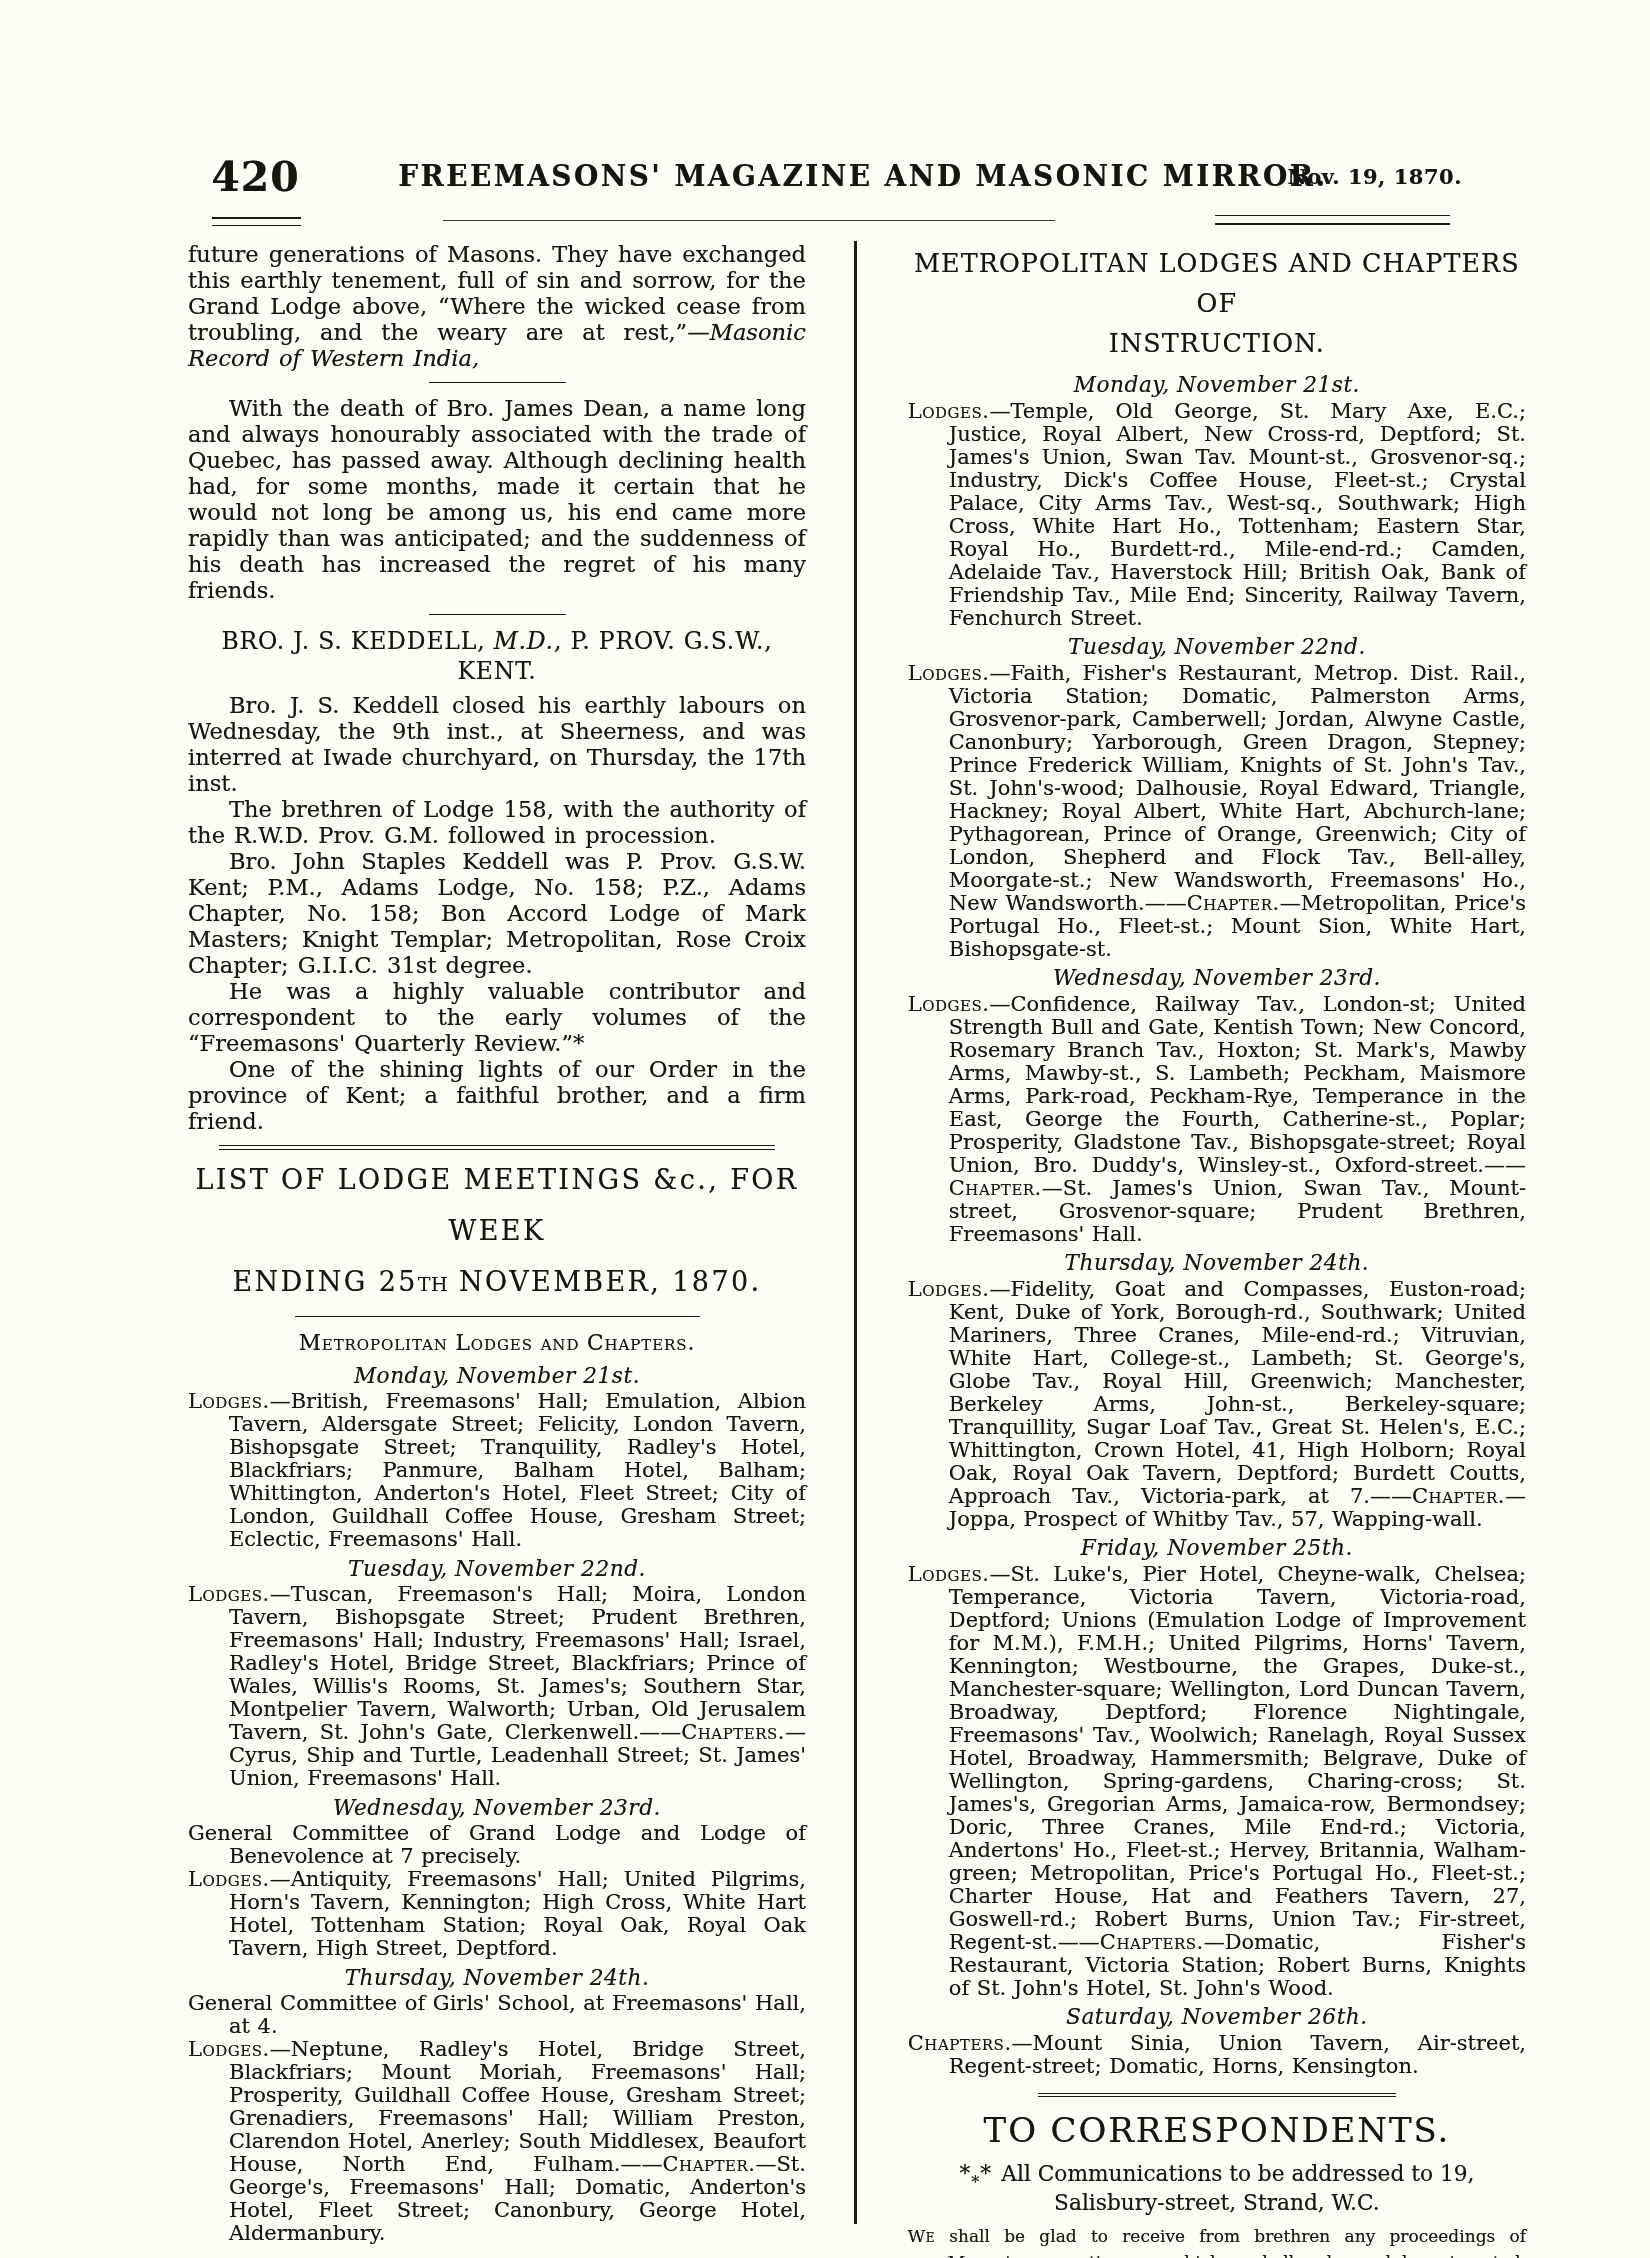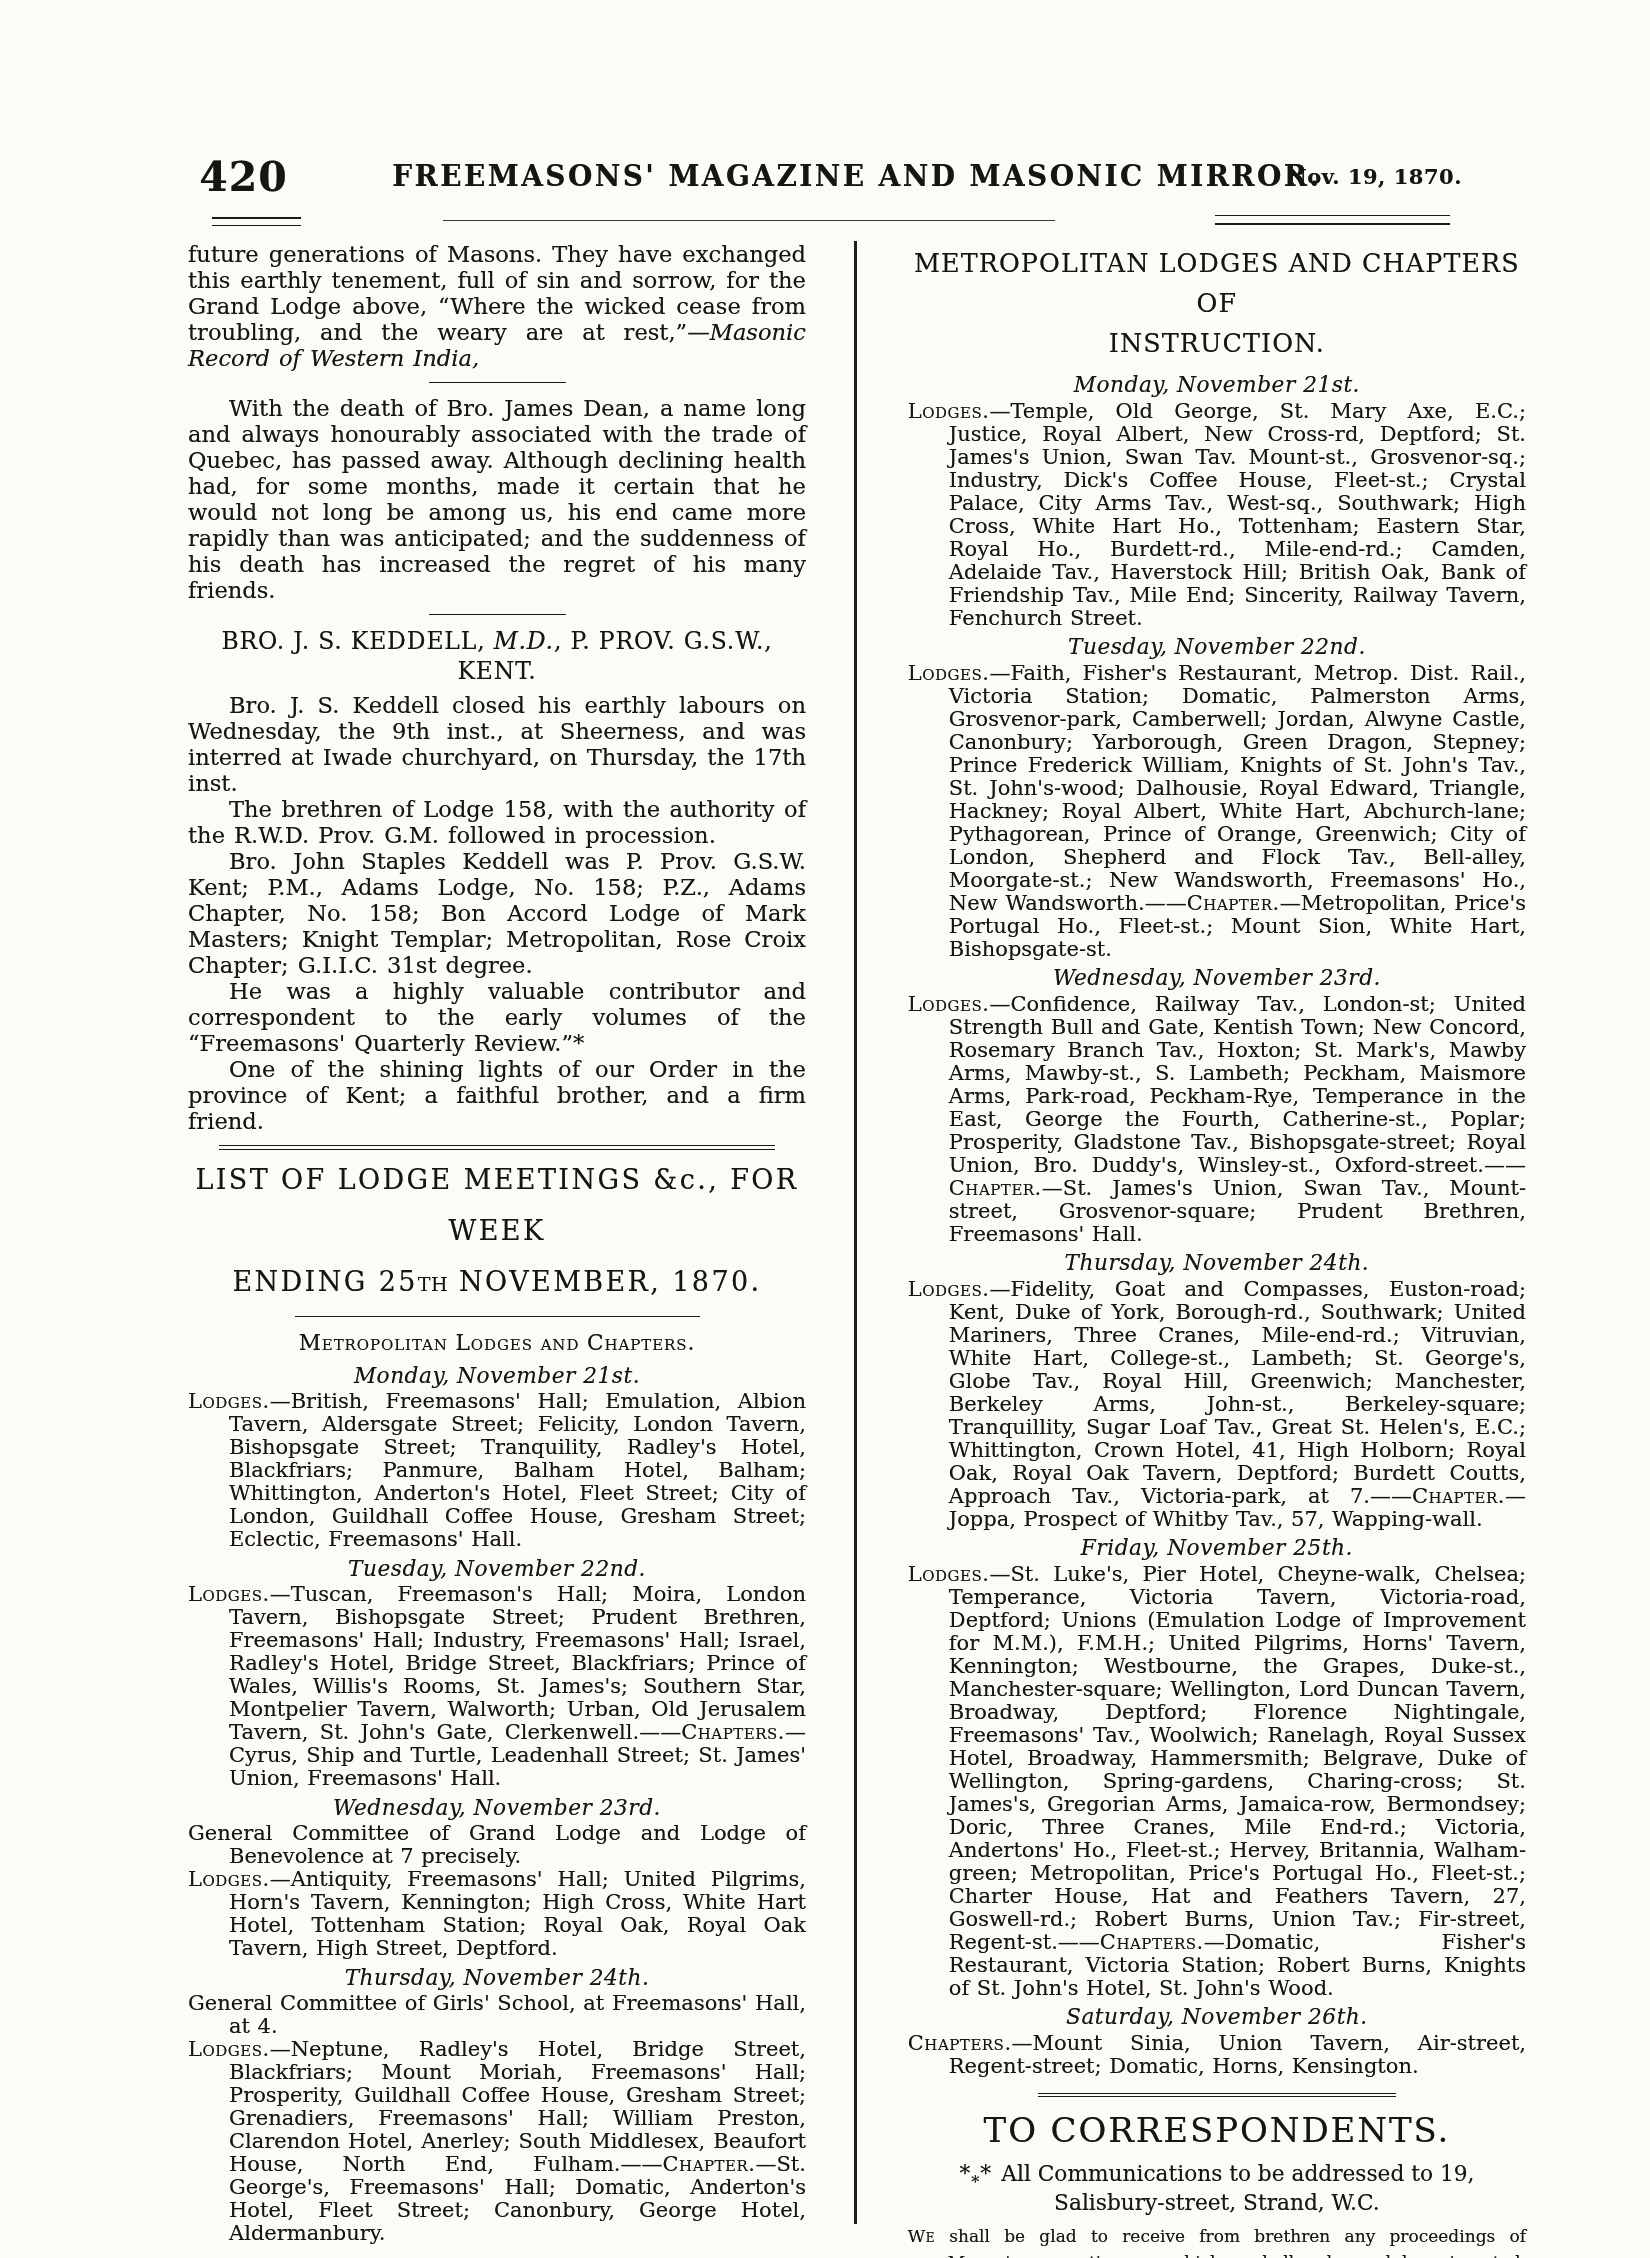--- a/index.html
+++ b/index.html
@@ -6,21 +6,21 @@
   .page{
     position:relative;
     width:1651px;height:2258px;
     margin:0 auto;
     background:#fcfbf8;
     font-family:"DejaVu Serif","Liberation Serif",serif;
     color:#171513;
     overflow:hidden;
   }
   
-  .masthead{position:absolute;top:151px;left:188px;right:125px;height:56px;}
+  .masthead{position:absolute;top:151px;left:200px;right:125px;height:56px;}
   .pageno{position:absolute;left:11.3px;top:1.9px;font-size:41px;font-weight:bold;letter-spacing:0.9px;}
   .mast-title{
     position:absolute;left:0;right:0;text-align:center;top:7.5px;
     font-size:28px;font-weight:bold;letter-spacing:2.4px;white-space:nowrap;
     transform:scaleY(1.08);
   }
   .mast-date{position:absolute;right:64px;top:13px;font-size:21px;font-weight:bold;letter-spacing:0.5px;}
   .head-rule{position:absolute;background:transparent;}
   .head-rule.seg-a{left:212px;top:217px;width:89px;height:5.6px;border-top:2.8px solid #1c1a18;border-bottom:1.9px solid #1c1a18;}
   .head-rule.seg-b{left:443px;top:220px;width:612px;height:0;border-top:1.9px solid #3a3733;}

